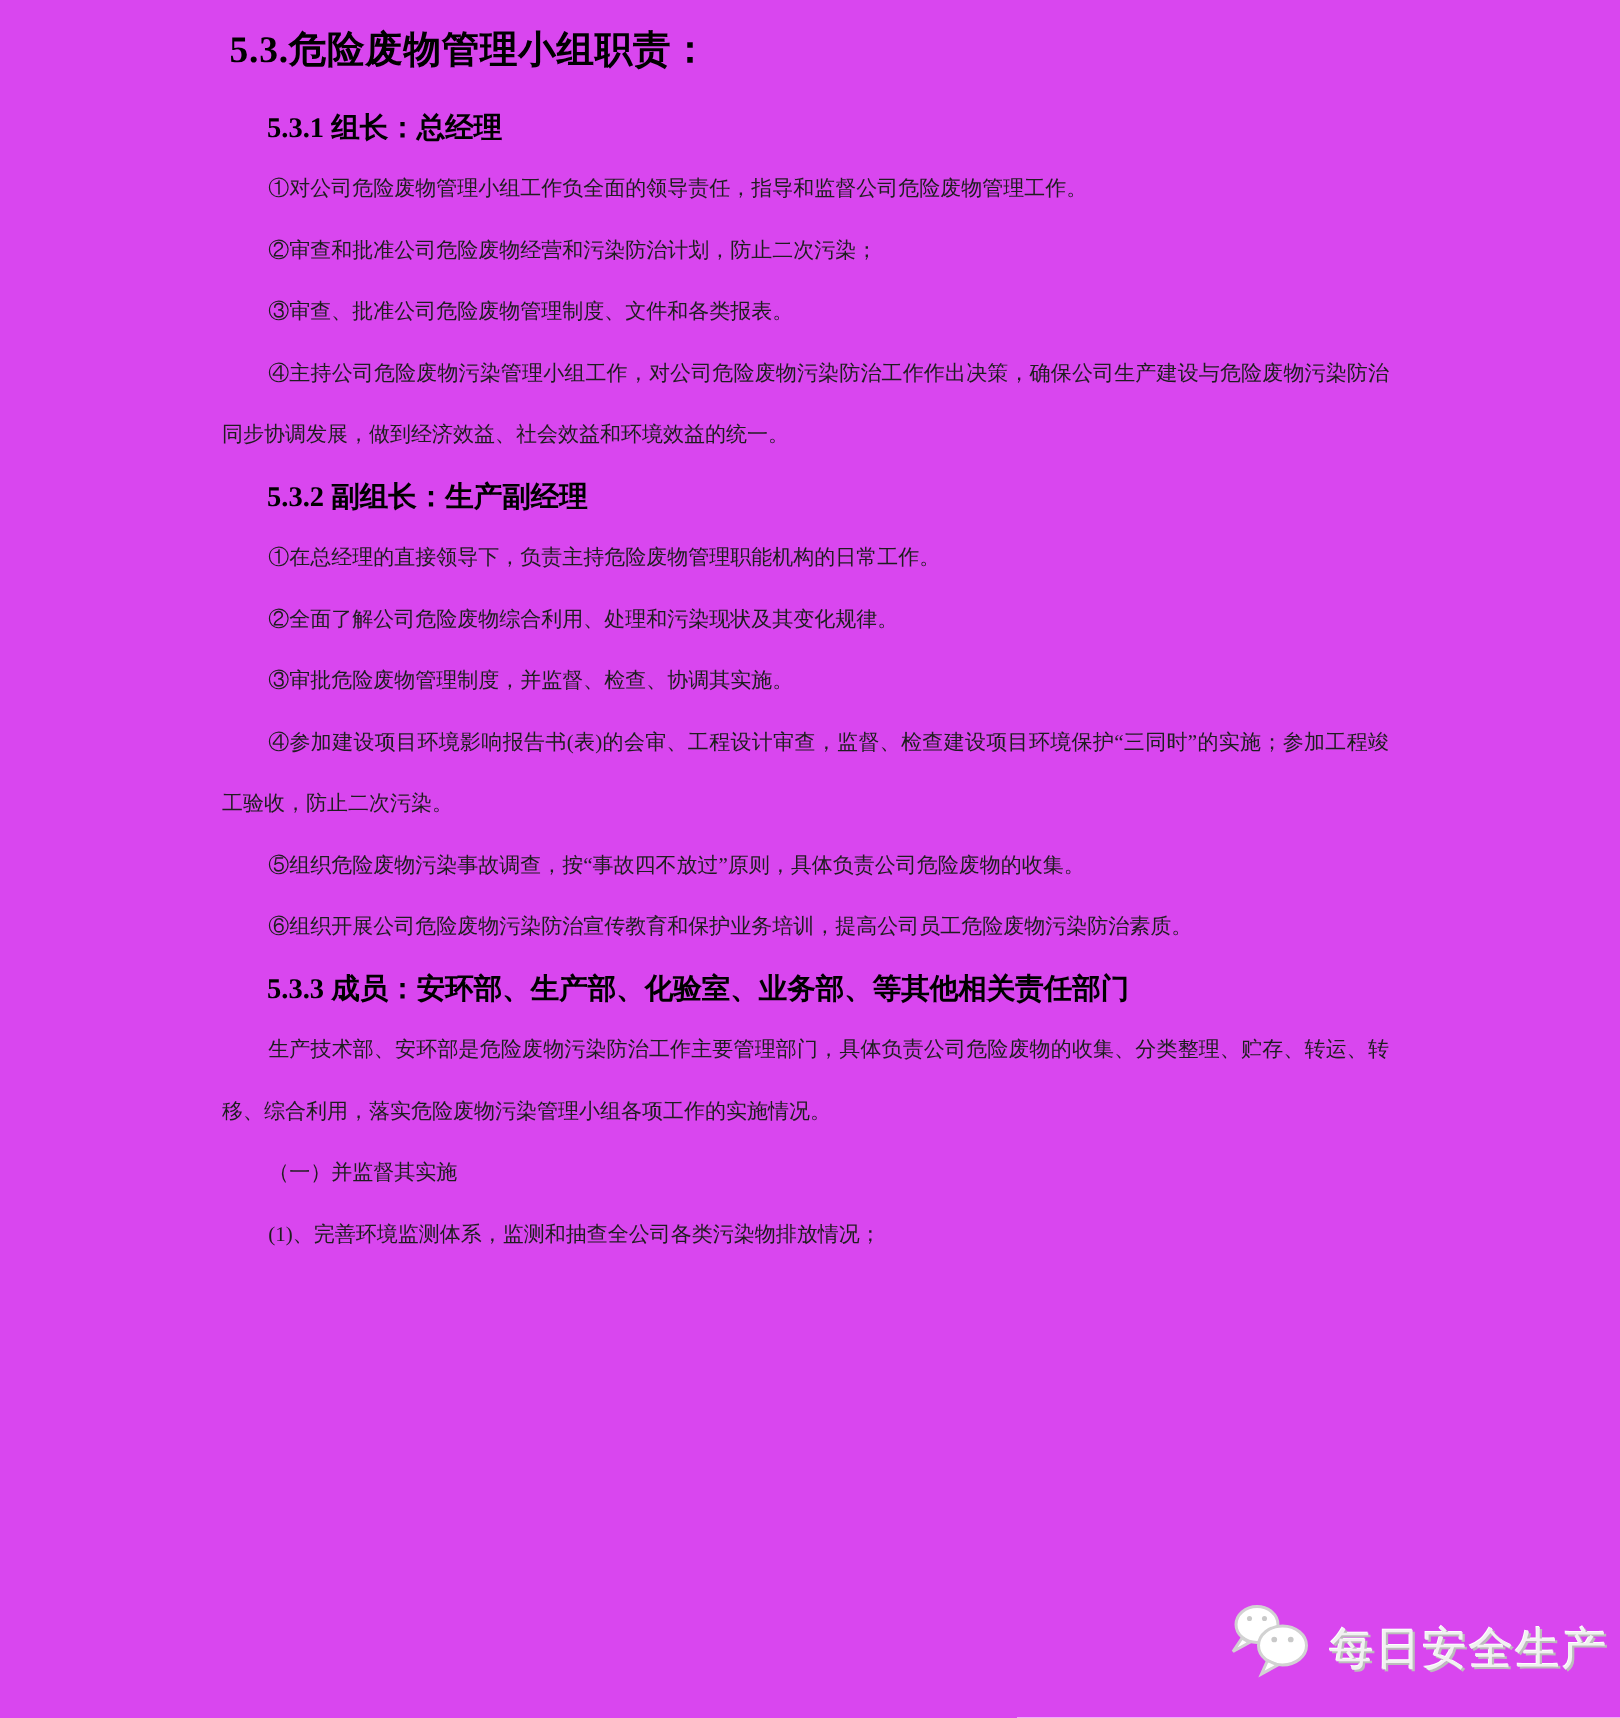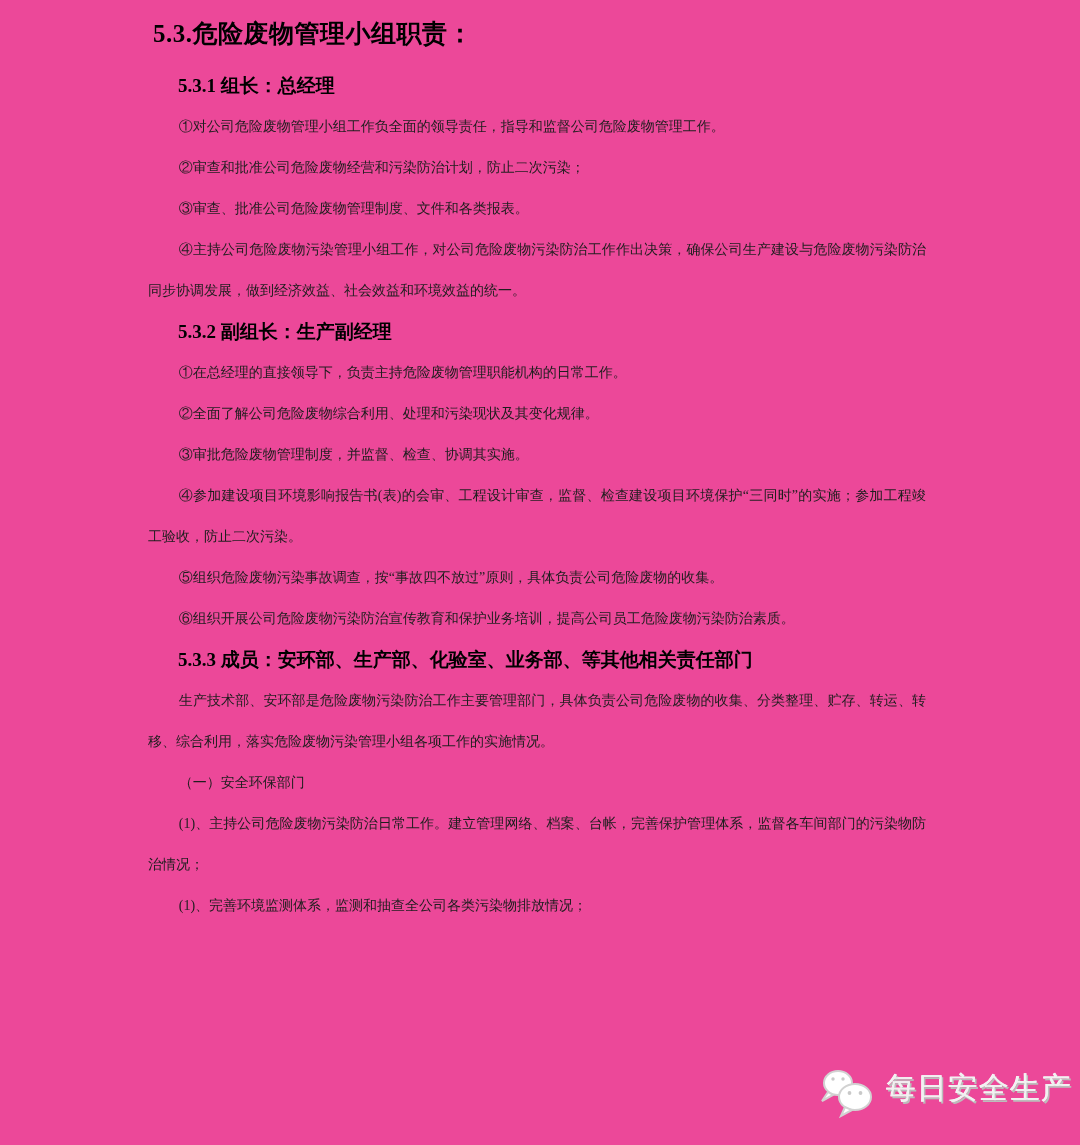--- a/index.html
+++ b/index.html
@@ -4,21 +4,21 @@
 <style>
   html, body {
     margin: 0;
     padding: 0;
     background: #ffffff;
   }
   .page {
     position: relative;
     width: 1080px;
     height: 1145px;
-    background: #ec4899;
+    background: #d946ef;
     overflow: hidden;
     font-family: "Liberation Serif", "DejaVu Serif", serif;
     color: #1e1e1e;
   }
   .content {
     position: absolute;
     left: 148px;
     top: 0;
     width: 778px;
     padding-top: 12px;
@@ -47,21 +47,21 @@
     text-align: justify;
     text-justify: inter-ideograph;
     text-indent: 2.2em;
     word-break: break-all;
   }
   .watermark {
     position: absolute;
     top: 1068px;
     right: 8px;
     display: flex;
-    align-items: flex-start;
+    align-items: flex-end;
     gap: 8px;
     pointer-events: none;
   }
   .wm-icon {
     display: inline-block;
     width: 60px;
     height: 52px;
   }
   .wm-text {
     font-size: 30px;
@@ -89,22 +89,21 @@
     <h2 class="sec-heading">5.3.2 副组长：生产副经理</h2>
     <p class="para">①在总经理的直接领导下，负责主持危险废物管理职能机构的日常工作。</p>
     <p class="para">②全面了解公司危险废物综合利用、处理和污染现状及其变化规律。</p>
     <p class="para">③审批危险废物管理制度，并监督、检查、协调其实施。</p>
     <p class="para">④参加建设项目环境影响报告书(表)的会审、工程设计审查，监督、检查建设项目环境保护“三同时”的实施；参加工程竣工验收，防止二次污染。</p>
     <p class="para">⑤组织危险废物污染事故调查，按“事故四不放过”原则，具体负责公司危险废物的收集。</p>
     <p class="para">⑥组织开展公司危险废物污染防治宣传教育和保护业务培训，提高公司员工危险废物污染防治素质。</p>
 
     <h2 class="sec-heading">5.3.3 成员：安环部、生产部、化验室、业务部、等其他相关责任部门</h2>
     <p class="para">生产技术部、安环部是危险废物污染防治工作主要管理部门，具体负责公司危险废物的收集、分类整理、贮存、转运、转移、综合利用，落实危险废物污染管理小组各项工作的实施情况。</p>
-    <p class="para">（一）安全环保部门</p>
-    <p class="para">(1)、主持公司危险废物污染防治日常工作。建立管理网络、档案、台帐，完善保护管理体系，监督各车间部门的污染物防治情况；</p>
+    <p class="para">（一）并监督其实施</p>
     <p class="para">(1)、完善环境监测体系，监测和抽查全公司各类污染物排放情况；</p>
 
   </div>
 
   <div class="watermark">
     <span class="wm-icon">
       <svg width="60" height="52" viewBox="0 0 60 52" xmlns="http://www.w3.org/2000/svg">
 
         <g stroke="#d2d2d2" stroke-width="2" fill="#ffffff">
           <ellipse cx="20" cy="15" rx="14" ry="12"></ellipse>

